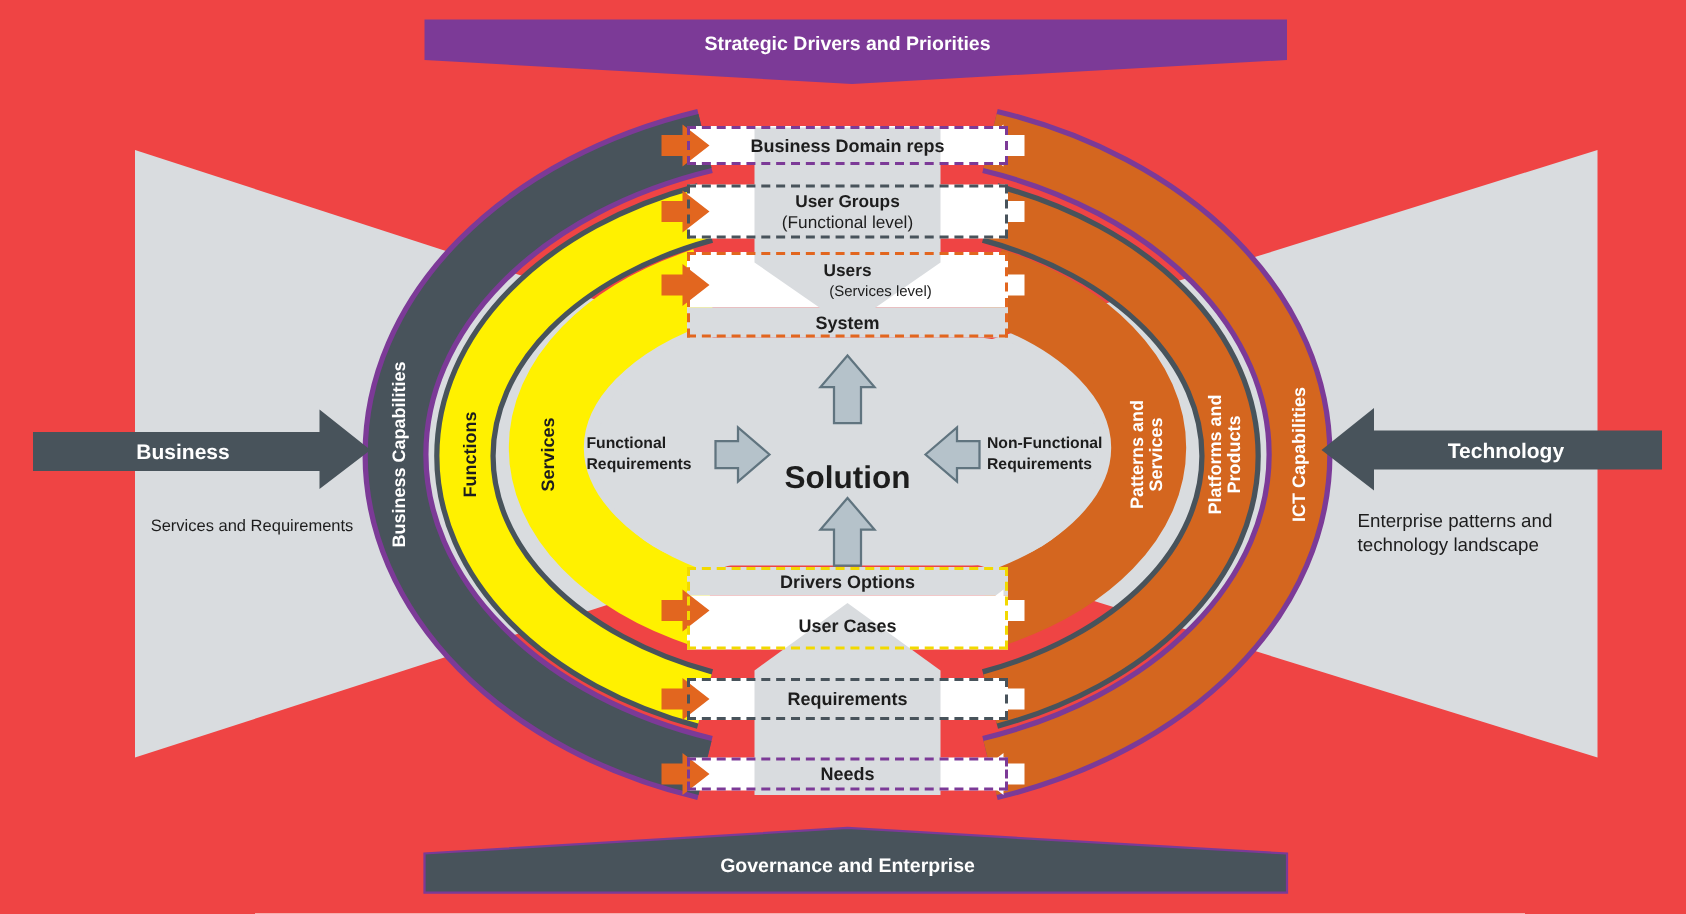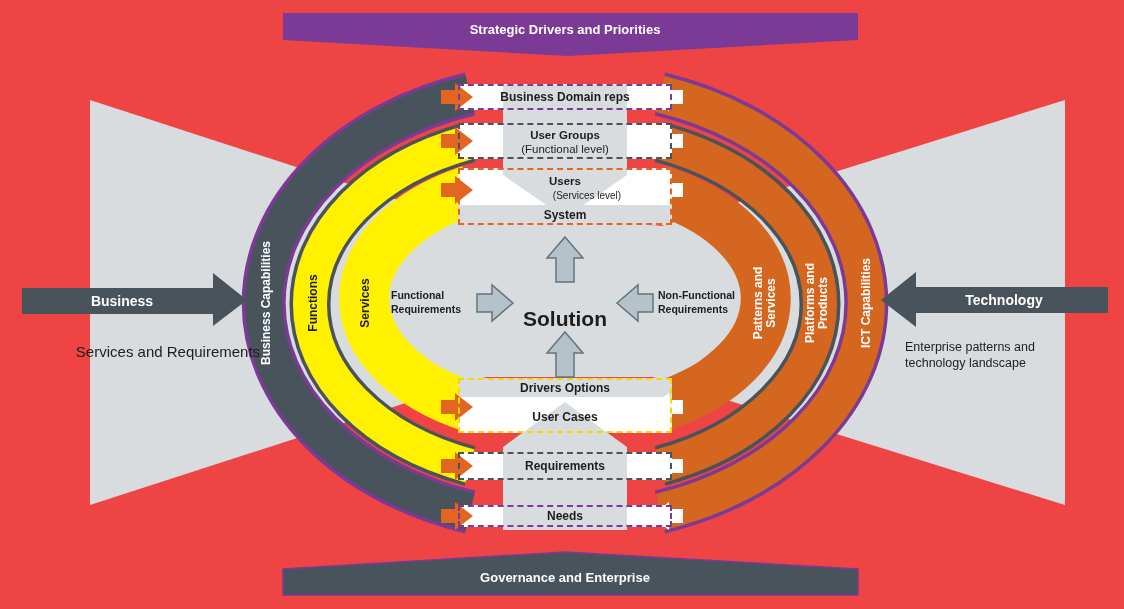--- a/index.html
+++ b/index.html
@@ -87,21 +87,21 @@
   <div class="dash d-gray" style="left:458px;top:123px;width:214px;height:36px;"></div>
   <div class="dash d-orange" style="left:458px;top:168px;width:214px;height:57px;"></div>
   <div class="dash d-yellow" style="left:458px;top:378px;width:214px;height:55px;"></div>
   <div class="dash d-gray" style="left:458px;top:452px;width:214px;height:28px;"></div>
   <div class="dash d-purple" style="left:458px;top:505px;width:214px;height:22px;"></div>
 
   <div class="lbl b w" style="left:565px;top:29px;font-size:13px;">Strategic Drivers and Priorities</div>
   <div class="lbl b w" style="left:565px;top:577px;font-size:13px;">Governance and Enterprise</div>
 
   <div class="lbl b w" style="left:122px;top:301px;font-size:14px;">Business</div>
-  <div class="lbl" style="left:168px;top:351px;font-size:15px;">Services and Requirements</div>
+  <div class="lbl" style="left:168px;top:351px;font-size:11px;">Services and Requirements</div>
   <div class="lbl b w" style="left:1004px;top:300px;font-size:14px;">Technology</div>
   <div class="lbl" style="left:905px;top:356px;font-size:12.5px;transform:translate(0,-50%);white-space:normal;width:150px;text-align:left;line-height:1.25;">Enterprise patterns and technology landscape</div>
 
   <div class="lbl b w rot" style="left:266px;top:303px;font-size:12px;">Business Capabilities</div>
   <div class="lbl b rot" style="left:313px;top:303px;font-size:12px;">Functions</div>
   <div class="lbl b rot" style="left:365px;top:303px;font-size:12px;">Services</div>
   <div class="lbl b w rot2" style="left:765px;top:303px;font-size:12px;">Patterns and Services</div>
   <div class="lbl b w rot2" style="left:817px;top:303px;font-size:12px;">Platforms and Products</div>
   <div class="lbl b w rot" style="left:866px;top:303px;font-size:12px;">ICT Capabilities</div>
 

